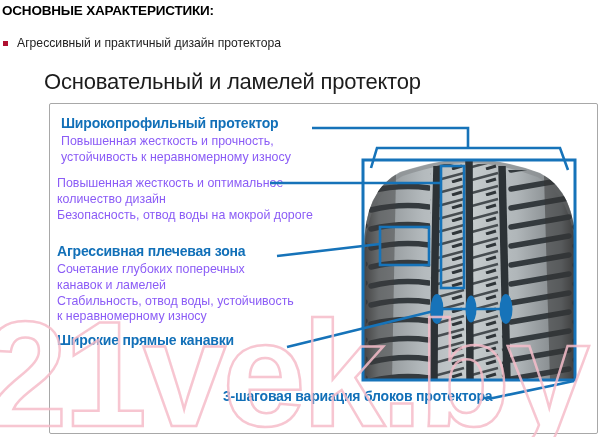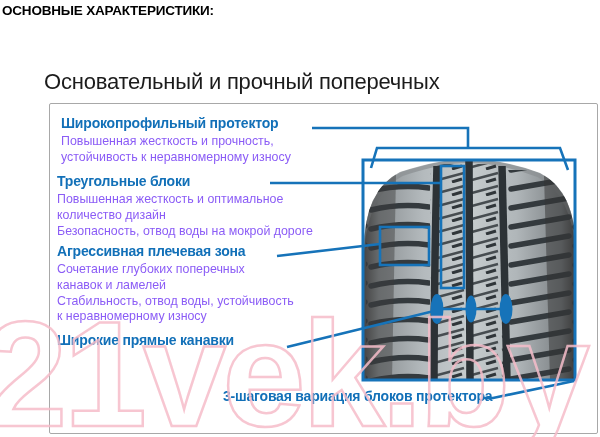--- a/index.html
+++ b/index.html
@@ -33,33 +33,36 @@
     color:transparent;-webkit-text-stroke:2.5px #f6bdca;opacity:.85;
   }
 </style>
 </head>
 <body>
 
 <div class="page">
 
   <div class="kicker txt">ОСНОВНЫЕ ХАРАКТЕРИСТИКИ:</div>
 
+  <div class="bullet-row txt">
+    <span class="bullet-sq"></span>
+    <span class="bullet-txt">Агрессивный и практичный дизайн протектора</span>
+  </div>
 
-  <div class="diagram-title txt">Основательный и прочный поперечных</div>
+  <div class="diagram-title txt">Основательный и ламелей протектор</div>
 
   <div class="panel"></div>
 
   <div class="feature txt" style="left:61px;top:115px;">
     <div class="feature-heading">Широкопрофильный протектор</div>
     <div class="feature-body">Повышенная жесткость и прочность,
 устойчивость к неравномерному износу</div>
   </div>
 
   <div class="feature txt" style="left:57px;top:173px;">
-    <div class="feature-heading">Треугольные блоки</div>
     <div class="feature-body">Повышенная жесткость и оптимальное
 количество дизайн
 Безопасность, отвод воды на мокрой дороге</div>
   </div>
 
   <div class="feature txt" style="left:57px;top:243px;">
     <div class="feature-heading">Агрессивная плечевая зона</div>
     <div class="feature-body">Сочетание глубоких поперечных
 канавок и ламелей
 Стабильность, отвод воды, устойчивость

